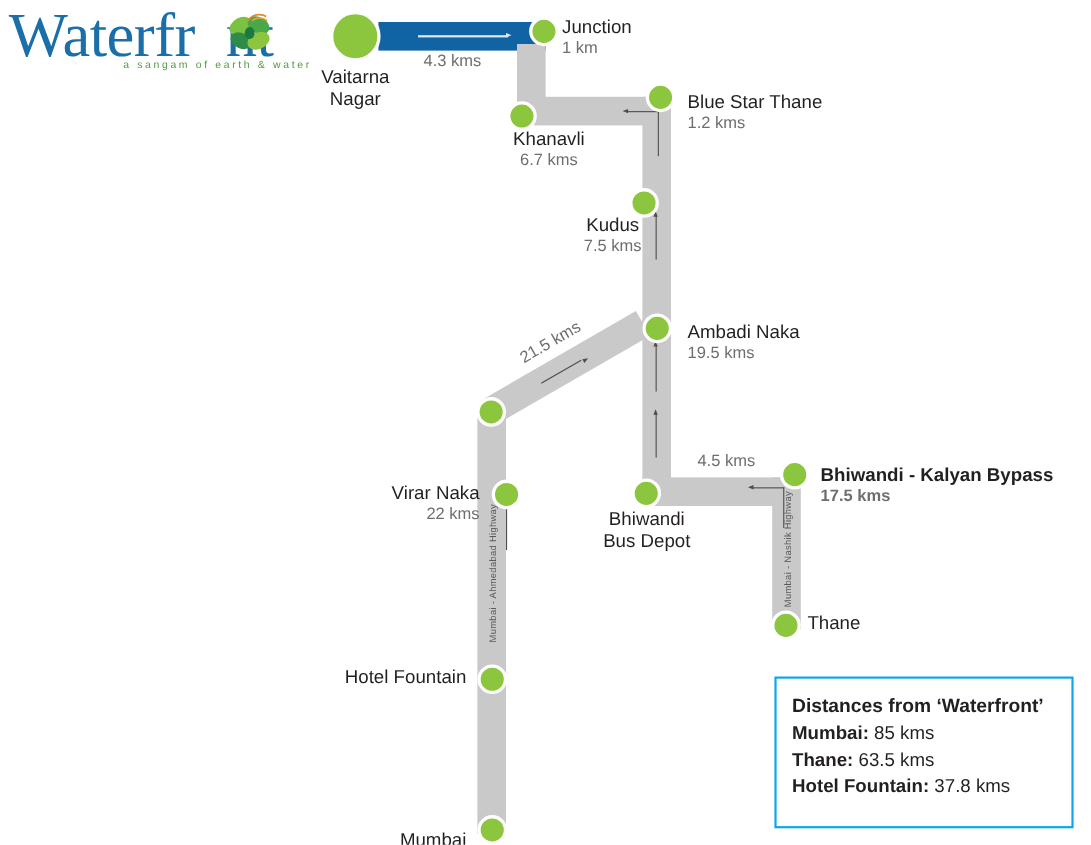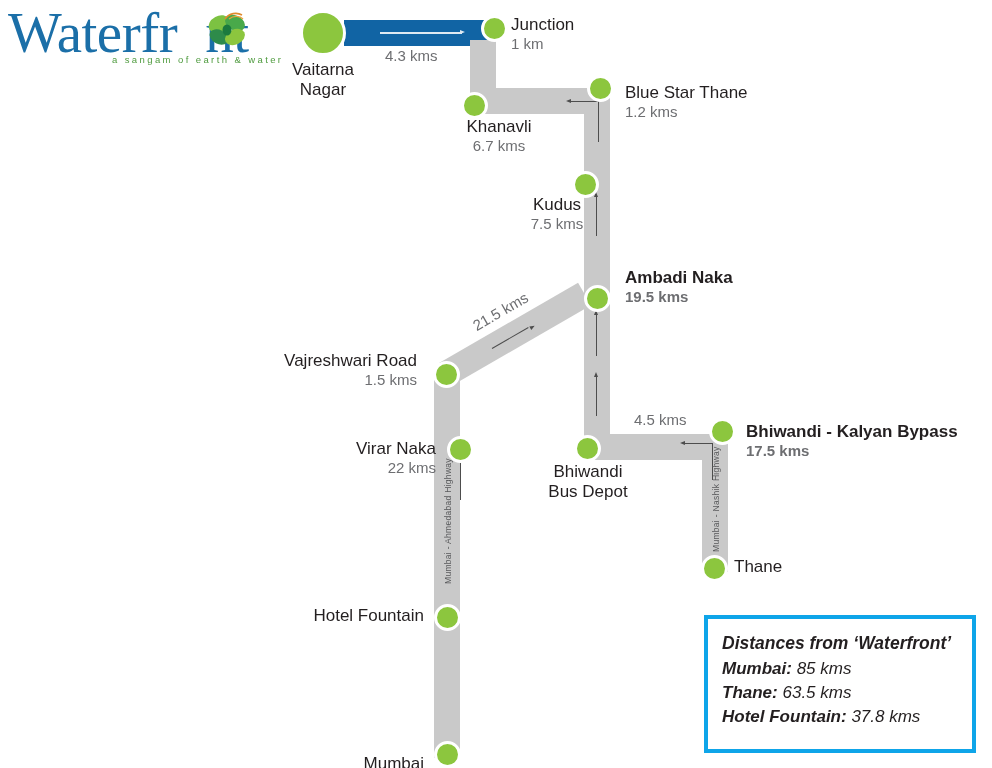--- a/index.html
+++ b/index.html
@@ -69,23 +69,22 @@
   .seg-dist{position:absolute;color:#6d6e71;font-size:15px;white-space:nowrap;}
   .road-name{
     position:absolute;color:#58595b;font-size:8.5px;
     letter-spacing:0.3px;white-space:nowrap;
     transform-origin:left top;
   }
 
   
   .legend{
     position:absolute;left:704px;top:615px;width:272px;height:138px;
-    border:4px solid #0ea5e9;background:#fff;box-sizing:border-box;
+    border:2px solid #0ea5e9;background:#fff;box-sizing:border-box;
     padding:14px 0 0 14px;
-    font-style:italic;
   }
   .legend-title{font-size:17.5px;font-weight:bold;color:#231f20;margin-bottom:5px;}
   .legend-row{font-size:17px;color:#231f20;margin-bottom:4px;}
   .legend-row b{font-weight:bold;}
 </style>
 </head>
 <body>
 
 <div id="map-root">
 
@@ -183,29 +182,25 @@
   <div class="lbl" style="left:625px;top:83px;">
     <span>Blue Star Thane</span>
     <span class="dist">1.2 kms</span>
   </div>
 
   <div class="lbl center" style="left:496px;top:195px;width:122px;">
     <span>Kudus</span>
     <span class="dist">7.5 kms</span>
   </div>
 
-  <div class="lbl" style="left:625px;top:268px;font-weight:bold;">
+  <div class="lbl" style="left:625px;top:292px;">
     <span>Ambadi Naka</span>
     <span class="dist">19.5 kms</span>
   </div>
 
-  <div class="lbl right" style="left:215px;top:351px;width:202px;">
-    <span>Vajreshwari Road</span>
-    <span class="dist">1.5 kms</span>
-  </div>
 
   <div class="lbl right" style="left:260px;top:439px;width:176px;">
     <span>Virar Naka</span>
     <span class="dist">22 kms</span>
   </div>
 
   <div class="lbl center" style="left:527px;top:462px;width:122px;">
     <span>Bhiwandi</span><br>
     <span>Bus Depot</span>
   </div>

